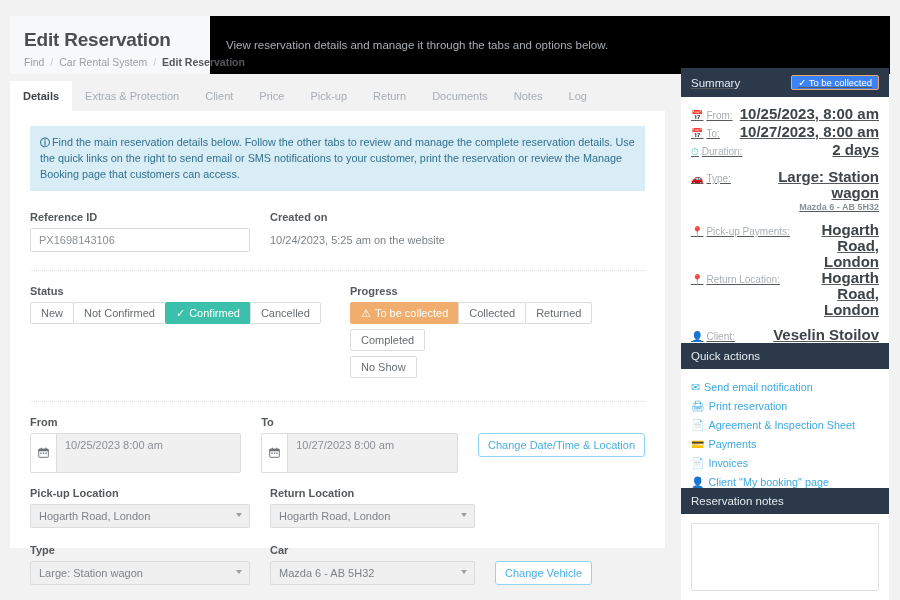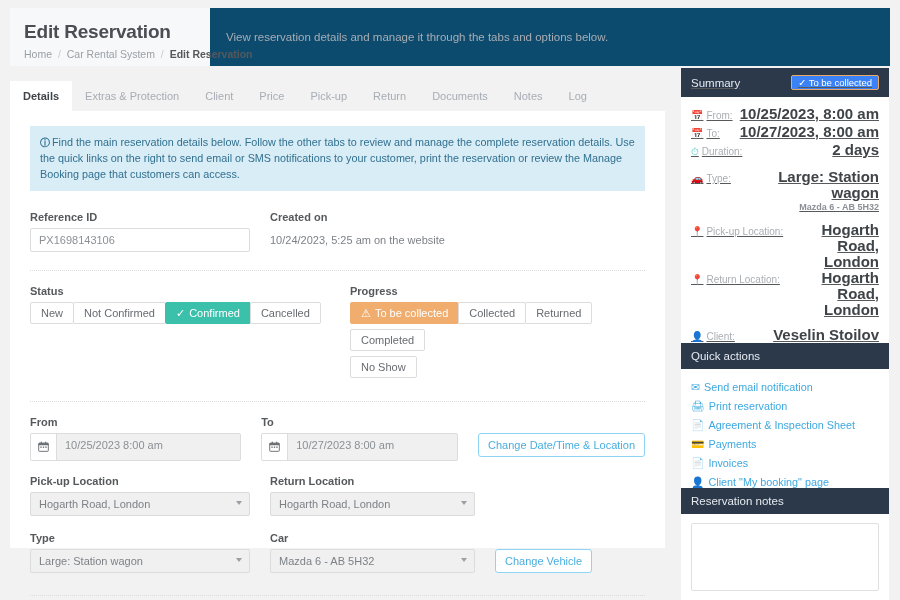--- a/index.html
+++ b/index.html
@@ -8,23 +8,23 @@
     width: 900px; height: 600px;
     background: #f2f2f2;
     font-family: "Liberation Sans", sans-serif;
     font-size: 12px;
     color: #55595c;
     overflow: hidden;
   }
 
   
   #page-header {
-    position: absolute; left: 10px; top: 8px;
+    position: absolute; left: 10px; top: 16px;
     width: 880px; height: 58px;
-    background: #0c4a6e;
+    background: #000000;
     display: flex; align-items: stretch;
   }
   #header-left {
     width: 200px;
     background: #f7f8fa;
     padding: 8px 14px 0 14px;
     display: flex; flex-direction: column; justify-content: center;
   }
   #page-title {
     font-size: 19px; font-weight: bold; color: #4a4e53;
@@ -106,21 +106,21 @@
     margin-right: -1px; margin-bottom: 5px;
     white-space: nowrap; border-radius: 2px;
   }
   .bg-btn.teal { background: #3bc0ab; border-color: #3bc0ab; color: #fff; }
   .bg-btn.orange { background: #f0ad6e; border-color: #f0ad6e; color: #fff; }
   .bg-btn .tick { margin-right: 4px; }
   .newline-wrap { width: 100%; height: 0; }
 
   
   .date-input {
-    display: flex; width: 100%; height: 28px;
+    display: flex; width: 100%; height: 40px;
     border: 1px solid #dcdcdc; border-radius: 2px; overflow: hidden;
     background: #f0f0f0;
   }
   .date-icon {
     width: 26px; background: #fff;
     border-right: 1px solid #dcdcdc;
     display: flex; align-items: center; justify-content: center;
   }
   .date-val {
     flex: 1; font-size: 11px; color: #8b9095;
@@ -195,21 +195,21 @@
   }
   svg { display: block; }
 </style>
 </head>
 <body>
 
 <div id="page-header">
   <div id="header-left">
     <div id="page-title">Edit Reservation</div>
     <div class="breadcrumb">
-      <span class="crumb">Home</span>
+      <span class="crumb">Find</span>
       <span class="sep">/</span>
       <span class="crumb">Car Rental System</span>
       <span class="sep">/</span>
       <span class="crumb active">Edit Reservation</span>
     </div>
   </div>
   <div id="header-desc">View reservation details and manage it through the tabs and options below.</div>
 </div>
 
 <div id="main-card">
@@ -382,21 +382,21 @@
 
     <div class="sum-row">
       <span class="sum-label"><span class="ic">🚗</span><span>Type:</span></span>
       <span class="sum-value">Large: Station wagon</span>
     </div>
     <div class="sum-sub">Mazda 6 - AB 5H32</div>
 
     <div class="sum-gap"></div>
 
     <div class="sum-row">
-      <span class="sum-label"><span class="ic">📍</span><span>Pick-up Location:</span></span>
+      <span class="sum-label"><span class="ic">📍</span><span>Pick-up Payments:</span></span>
       <span class="sum-value">Hogarth Road, London</span>
     </div>
     <div class="sum-row">
       <span class="sum-label"><span class="ic">📍</span><span>Return Location:</span></span>
       <span class="sum-value">Hogarth Road, London</span>
     </div>
 
     <div class="sum-gap"></div>
 
     <div class="sum-row">

